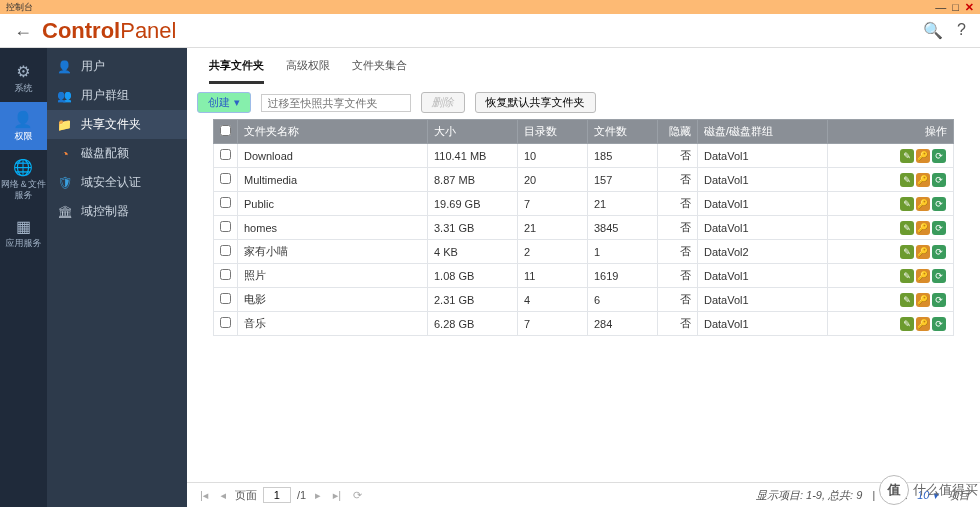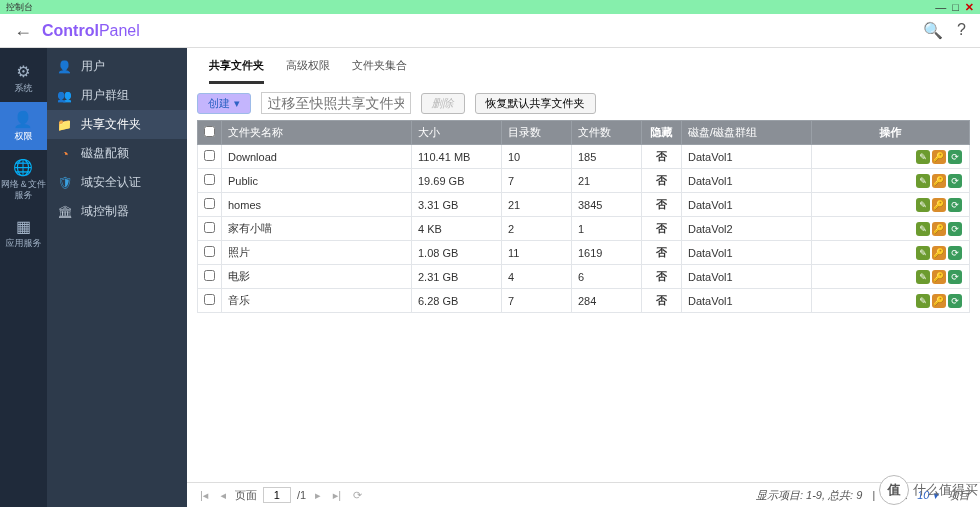--- a/index.html
+++ b/index.html
@@ -1,27 +1,27 @@
 <!DOCTYPE html>
 <html><head>
 <meta charset="utf-8">
 <style>
 * { box-sizing: border-box; margin: 0; padding: 0; font-family: "Microsoft YaHei", Arial, sans-serif; }
 html, body { width: 980px; height: 507px; overflow: hidden; background: #fff; }
 
 
-.titlebar { height: 14px; background: #86efac; font-size: 9px; padding: 1px 6px; display:flex; align-items:center; justify-content:space-between; color:#333;}
+.titlebar { height: 14px; background: #fdba74; font-size: 9px; padding: 1px 6px; display:flex; align-items:center; justify-content:space-between; color:#333;}
 .winbtns { display:flex; gap:6px; font-size:11px; }
 .winbtns span { cursor:pointer; }
 .closebtn { color:#c00; font-weight:bold; }
 
 
 .header { height: 34px; border-bottom:1px solid #ddd; display:flex; align-items:center; padding:0 14px; gap:10px; }
 .back { font-size:18px; color:#555; cursor:pointer; }
-.title-main { font-size:16px; color:#8b5cf6; }
+.title-main { font-size:22px; color:#c2410c; }
 .title-main b { font-weight:700; }
 .header-right { margin-left:auto; display:flex; gap:14px; color:#555; font-size:16px;}
 
 
 .rail { position:absolute; top:48px; left:0; width:47px; height:459px; background:#1f2a3a; display:flex; flex-direction:column; align-items:center; padding-top:6px; }
 .rail-item { width:47px; text-align:center; padding:8px 0; color:#9fb0c4; font-size:9px; cursor:pointer; line-height:1.2;}
 .rail-item.active { background:#3478d6; color:#fff; }
 .rail-icon { font-size:16px; display:block; margin-bottom:2px; }
 
 
@@ -30,28 +30,28 @@
 .sb-item.active { background:#3a4a60; color:#fff; }
 .sb-icon { width:16px; height:16px; display:inline-flex; align-items:center; justify-content:center; font-size:12px;}
 
 
 .main { position:absolute; top:48px; left:187px; right:0; bottom:0; background:#fff; display:flex; flex-direction:column;}
 .tabs { display:flex; gap:22px; padding:10px 22px 0; font-size:11px; color:#555;}
 .tab { padding-bottom:8px; cursor:pointer; }
 .tab.active { color:#111; font-weight:700; border-bottom:3px solid #333;}
 .toolbar { display:flex; align-items:center; gap:10px; padding:8px 10px 6px;}
 .btn { font-size:11px; padding:2px 10px; border:1px solid #bbb; background:#f5f5f5; border-radius:3px; cursor:pointer; display:inline-flex; align-items:center; gap:4px;}
-.btn.primary { background:#c4b5fd; color:#2e63c4; border-color:#9dbbe8;}
-.searchbox { font-size:14px; padding:2px 6px; border:1px solid #ccc; width:150px; color:#888;}
-
-
-.table-wrap { flex:1; padding:0 10px; overflow:hidden;}
+.btn.primary { background:#86efac; color:#2e63c4; border-color:#9dbbe8;}
+.searchbox { font-size:11px; padding:2px 6px; border:1px solid #ccc; width:150px; color:#888;}
+
+
+.table-wrap { flex:1; padding:0 26px; overflow:hidden;}
 table { width:100%; border-collapse:collapse; font-size:11px; color:#333;}
 th { background:#8a8f96; color:#fff; font-weight:400; padding:4px 6px; text-align:left; border:1px solid #9aa0a7; height:20px;}
-th.center, td.center { text-align:center;font-weight:bold; }
+th.center, td.center { text-align:right; }
 th.right, td.right { text-align:left; }
 td { padding:4px 6px; border:1px solid #e2e5e9; height:20px; background:#fff;}
 td.chk, th.chk { width:22px; text-align:center;}
 .actions { text-align:right; white-space:nowrap;}
 .abtn { display:inline-flex; width:14px; height:14px; border-radius:3px; margin:0 1px; align-items:center; justify-content:center; font-size:9px; color:#fff;}
 .abtn.edit { background:#6c9b2f;}
 .abtn.perm { background:#d98c2b;}
 .abtn.net { background:#3a9b5c;}
 input[type=checkbox]{ width:11px; height:11px; }
 
@@ -151,20 +151,30 @@
         <th class="center">操作</th>
       </tr>
         </thead>
       <tbody id="tbody">
           <tr>
             <td class="chk"><input type="checkbox" style=""></td>
             <td>Download</td>
             <td class="right">110.41 MB</td>
             <td class="right">10</td>
             <td class="right">185</td>
+            <td class="center">否</td>
+            <td>DataVol1</td>
+            <td class="actions"><span class="abtn edit">✎</span><span class="abtn perm">🔑</span><span class="abtn net">⟳</span></td>
+          </tr>
+          <tr>
+            <td class="chk"><input type="checkbox" style=""></td>
+            <td>Multimedia</td>
+            <td class="right">8.87 MB</td>
+            <td class="right">20</td>
+            <td class="right">157</td>
             <td class="center">否</td>
             <td>DataVol1</td>
             <td class="actions"><span class="abtn edit">✎</span><span class="abtn perm">🔑</span><span class="abtn net">⟳</span></td>
           </tr>
           <tr>
             <td class="chk"><input type="checkbox" style=""></td>
             <td>Public</td>
             <td class="right">19.69 GB</td>
             <td class="right">7</td>
             <td class="right">21</td>

